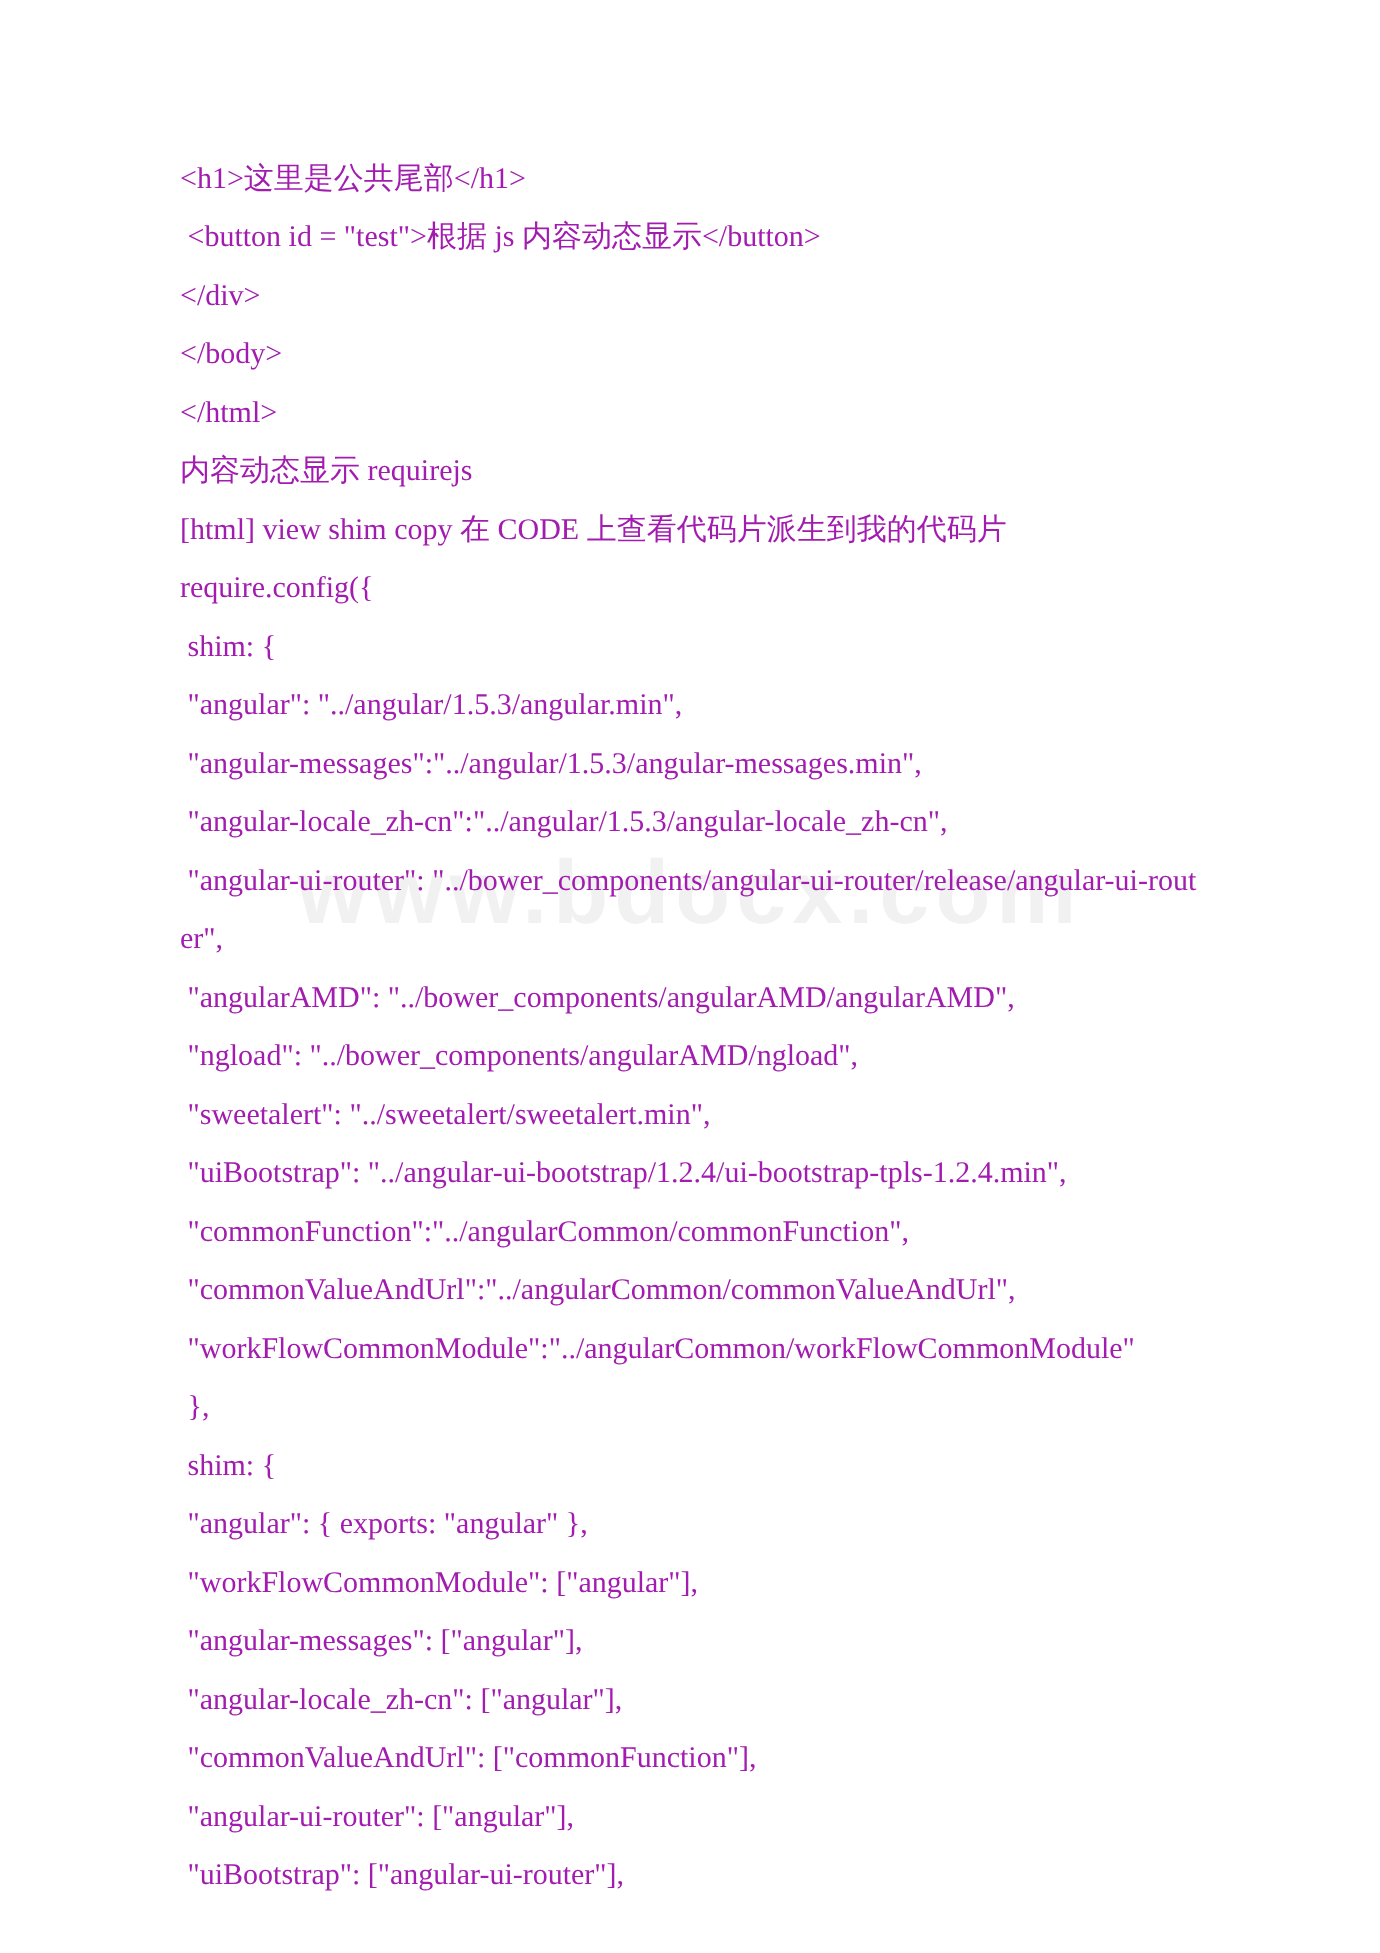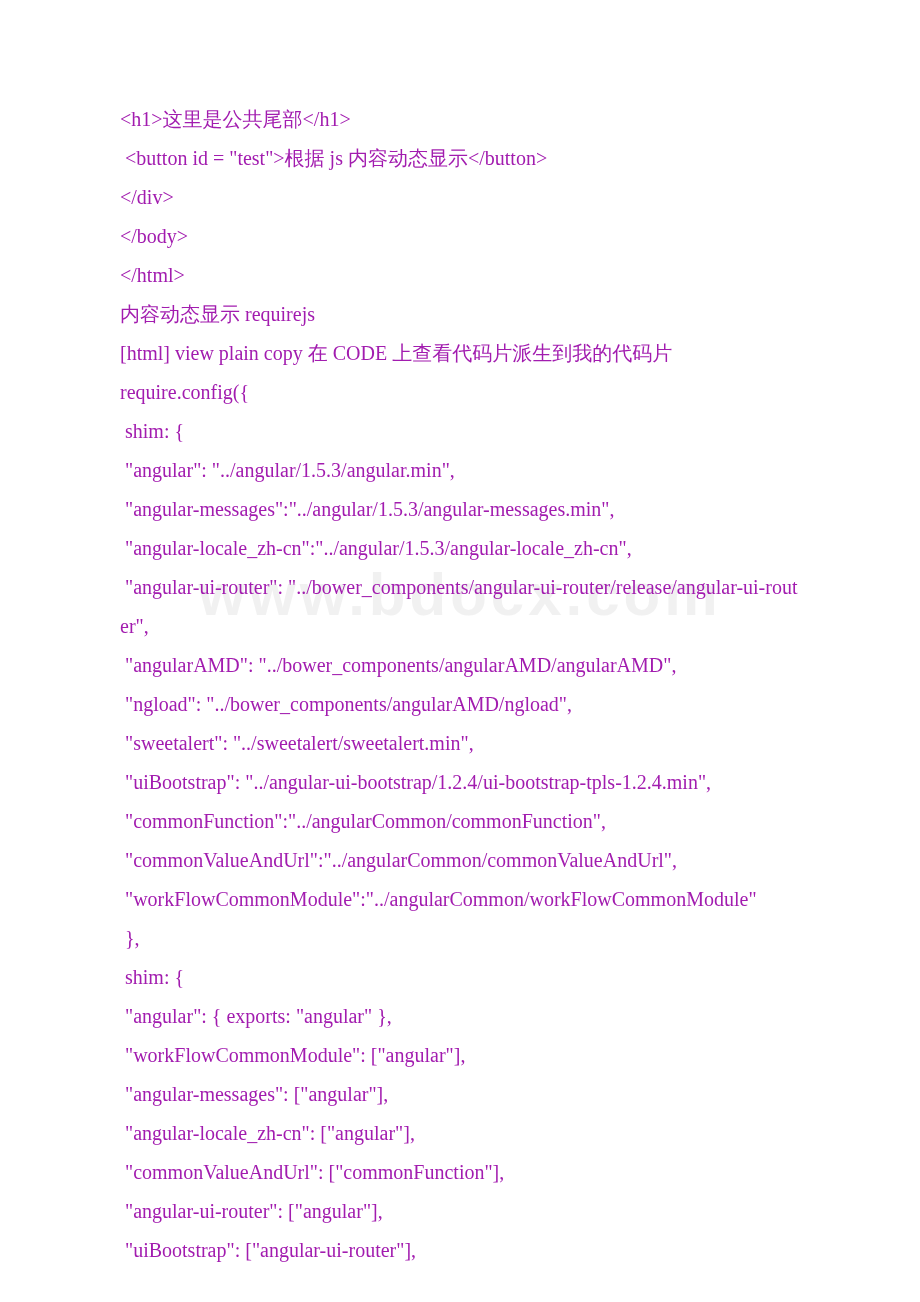--- a/index.html
+++ b/index.html
@@ -43,21 +43,21 @@
 
 <div class="watermark">www.bdocx.com</div>
 
 <div class="content">
   <div class="line">&lt;h1&gt;这里是公共尾部&lt;/h1&gt;</div>
   <div class="line"> &lt;button id = "test"&gt;根据 js 内容动态显示&lt;/button&gt;</div>
   <div class="line">&lt;/div&gt;</div>
   <div class="line">&lt;/body&gt;</div>
   <div class="line">&lt;/html&gt;</div>
   <div class="line">内容动态显示 requirejs</div>
-  <div class="line">[html] view plain copy 在 CODE 上查看代码片派生到我的代码片</div>
+  <div class="line">[html] view shim copy 在 CODE 上查看代码片派生到我的代码片</div>
   <div class="line">require.config({</div>
   <div class="line"> shim: {</div>
   <div class="line"> "angular": "../angular/1.5.3/angular.min",</div>
   <div class="line"> "angular-messages":"../angular/1.5.3/angular-messages.min",</div>
   <div class="line"> "angular-locale_zh-cn":"../angular/1.5.3/angular-locale_zh-cn",</div>
   <div class="line"> "angular-ui-router": "../bower_components/angular-ui-router/release/angular-ui-router",</div>
   <div class="line"> "angularAMD": "../bower_components/angularAMD/angularAMD",</div>
   <div class="line"> "ngload": "../bower_components/angularAMD/ngload",</div>
   <div class="line"> "sweetalert": "../sweetalert/sweetalert.min",</div>
   <div class="line"> "uiBootstrap": "../angular-ui-bootstrap/1.2.4/ui-bootstrap-tpls-1.2.4.min",</div>

